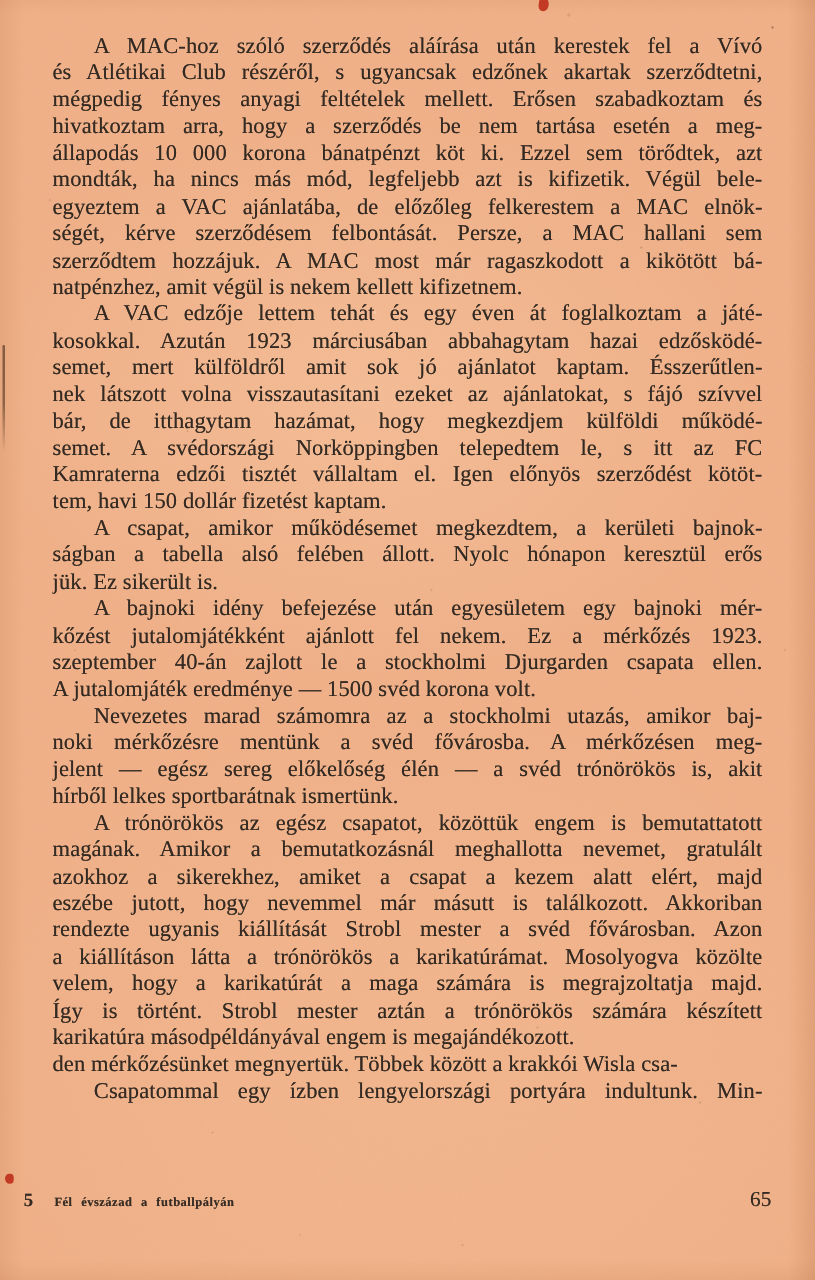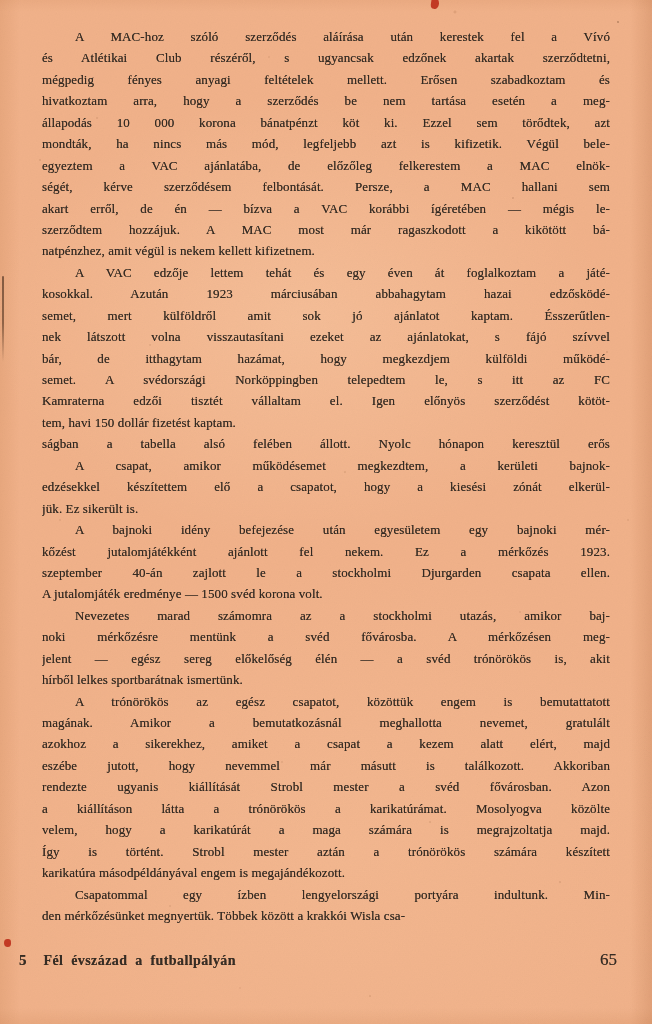--- a/index.html
+++ b/index.html
@@ -39,40 +39,40 @@
       radial-gradient(circle 2px at 370px 996px, rgba(150,92,55,0.30), rgba(150,92,55,0) 70%),
       radial-gradient(circle 1.5px at 240px 988px, rgba(150,92,55,0.28), rgba(150,92,55,0) 70%),
       radial-gradient(circle 1.5px at 628px 520px, rgba(120,70,40,0.30), rgba(120,70,40,0) 70%),
       radial-gradient(circle 2px at 40px 160px,  rgba(130,78,44,0.26), rgba(130,78,44,0) 70%),
       radial-gradient(circle 3px at 455px 12px,  rgba(160,96,58,0.30), rgba(160,96,58,0) 70%),
       radial-gradient(circle 2.5px at 300px 250px, rgba(255,235,210,0.5), rgba(255,235,210,0) 70%);
   }
   .grain { position:absolute; inset:0; width:652px; height:1024px; pointer-events:none; mix-blend-mode:multiply; }
   .text-block {
     position:absolute; left:42px; top:26px; width:568px;
-    font-size:13px; line-height:21.45px;
+    font-size:18px; line-height:21.45px;
     text-shadow: 0 0 0.4px rgba(42,32,22,0.65);
     letter-spacing:0.1px;
   }
   .para { margin:0; }
   .line {
     text-align:justify; text-align-last:justify;
     height:21.45px; overflow:hidden; white-space:normal;
   }
   .line.first { text-indent:33px; }
   .line.last  { text-align-last:left; }
   .footer {
     position:absolute; left:19px; right:35px; top:950px;
     display:flex; justify-content:space-between; align-items:baseline;
     color:#362c24;
   }
   .footer-left { display:flex; align-items:baseline; }
   .sig { font-size:15px; font-weight:bold; text-shadow:0 0 0.4px rgba(42,32,22,0.6); }
   .running-title {
-    margin-left:17px; font-size:14px; font-weight:bold;
+    margin-left:17px; font-size:10px; font-weight:bold;
     letter-spacing:0.4px; word-spacing:4px;
     text-shadow:0 0 0.4px rgba(42,32,22,0.6);
   }
   .page-num { font-size:17px; text-shadow:0 0 0.4px rgba(42,32,22,0.6);text-align:center; }
   .red-mark { position:absolute; pointer-events:none; }
   .red-mark.top {
     left:431px; top:-2px; width:8px; height:11px;
     border-radius:40% 60% 55% 48%;
     transform:rotate(8deg);
   }
@@ -96,38 +96,36 @@
   <main class="text-block" id="text-block" style="color: rgb(51, 42, 35);">
       <div class="para">
         <div class="line first">A MAC-hoz szóló szerződés aláírása után kerestek fel a Vívó</div>
         <div class="line">és Atlétikai Club részéről, s ugyancsak edzőnek akartak szerződtetni,</div>
         <div class="line">mégpedig fényes anyagi feltételek mellett. Erősen szabadkoztam és</div>
         <div class="line">hivatkoztam arra, hogy a szerződés be nem tartása esetén a meg-</div>
         <div class="line">állapodás 10 000 korona bánatpénzt köt ki. Ezzel sem törődtek, azt</div>
         <div class="line">mondták, ha nincs más mód, legfeljebb azt is kifizetik. Végül bele-</div>
         <div class="line">egyeztem a VAC ajánlatába, de előzőleg felkerestem a MAC elnök-</div>
         <div class="line">ségét, kérve szerződésem felbontását. Persze, a MAC hallani sem</div>
-        <div class="line">akart erről, de én — bízva a VAC korábbi ígéretében — mégis le-</div>
         <div class="line">szerződtem hozzájuk. A MAC most már ragaszkodott a kikötött bá-</div>
         <div class="line last">natpénzhez, amit végül is nekem kellett kifizetnem.</div>
       </div>
       <div class="para">
         <div class="line first">A VAC edzője lettem tehát és egy éven át foglalkoztam a játé-</div>
         <div class="line">kosokkal. Azután 1923 márciusában abbahagytam hazai edzősködé-</div>
         <div class="line">semet, mert külföldről amit sok jó ajánlatot kaptam. Ésszerűtlen-</div>
         <div class="line">nek látszott volna visszautasítani ezeket az ajánlatokat, s fájó szívvel</div>
         <div class="line">bár, de itthagytam hazámat, hogy megkezdjem külföldi működé-</div>
         <div class="line">semet. A svédországi Norköppingben telepedtem le, s itt az FC</div>
         <div class="line">Kamraterna edzői tisztét vállaltam el. Igen előnyös szerződést kötöt-</div>
         <div class="line last">tem, havi 150 dollár fizetést kaptam.</div>
       </div>
       <div class="para">
+        <div class="line first">A csapat, amikor működésemet megkezdtem, a kerületi bajnok-</div>
         <div class="line">ságban a tabella alsó felében állott. Nyolc hónapon keresztül erős</div>
-        <div class="line first">A csapat, amikor működésemet megkezdtem, a kerületi bajnok-</div>
-        <div class="line">edzésekkel készítettem elő a csapatot, hogy a kiesési zónát elkerül-</div>
         <div class="line last">jük. Ez sikerült is.</div>
       </div>
       <div class="para">
         <div class="line first">A bajnoki idény befejezése után egyesületem egy bajnoki mér-</div>
         <div class="line">kőzést jutalomjátékként ajánlott fel nekem. Ez a mérkőzés 1923.</div>
         <div class="line">szeptember 40-án zajlott le a stockholmi Djurgarden csapata ellen.</div>
         <div class="line last">A jutalomjáték eredménye — 1500 svéd korona volt.</div>
       </div>
       <div class="para">
         <div class="line first">Nevezetes marad számomra az a stockholmi utazás, amikor baj-</div>
@@ -140,22 +138,22 @@
         <div class="line">magának. Amikor a bemutatkozásnál meghallotta nevemet, gratulált</div>
         <div class="line">azokhoz a sikerekhez, amiket a csapat a kezem alatt elért, majd</div>
         <div class="line">eszébe jutott, hogy nevemmel már másutt is találkozott. Akkoriban</div>
         <div class="line">rendezte ugyanis kiállítását Strobl mester a svéd fővárosban. Azon</div>
         <div class="line">a kiállításon látta a trónörökös a karikatúrámat. Mosolyogva közölte</div>
         <div class="line">velem, hogy a karikatúrát a maga számára is megrajzoltatja majd.</div>
         <div class="line">Így is történt. Strobl mester aztán a trónörökös számára készített</div>
         <div class="line last">karikatúra másodpéldányával engem is megajándékozott.</div>
       </div>
       <div class="para">
+        <div class="line last">den mérkőzésünket megnyertük. Többek között a krakkói Wisla csa-</div>
         <div class="line first">Csapatommal egy ízben lengyelországi portyára indultunk. Min-</div>
-        <div class="line last">den mérkőzésünket megnyertük. Többek között a krakkói Wisla csa-</div>
       </div>
     </main>
 
   <footer class="footer">
     <div class="footer-left">
       <span class="sig">5</span>
       <span class="running-title">Fél évszázad a futballpályán</span>
     </div>
     <span class="page-num">65</span>
   </footer>

